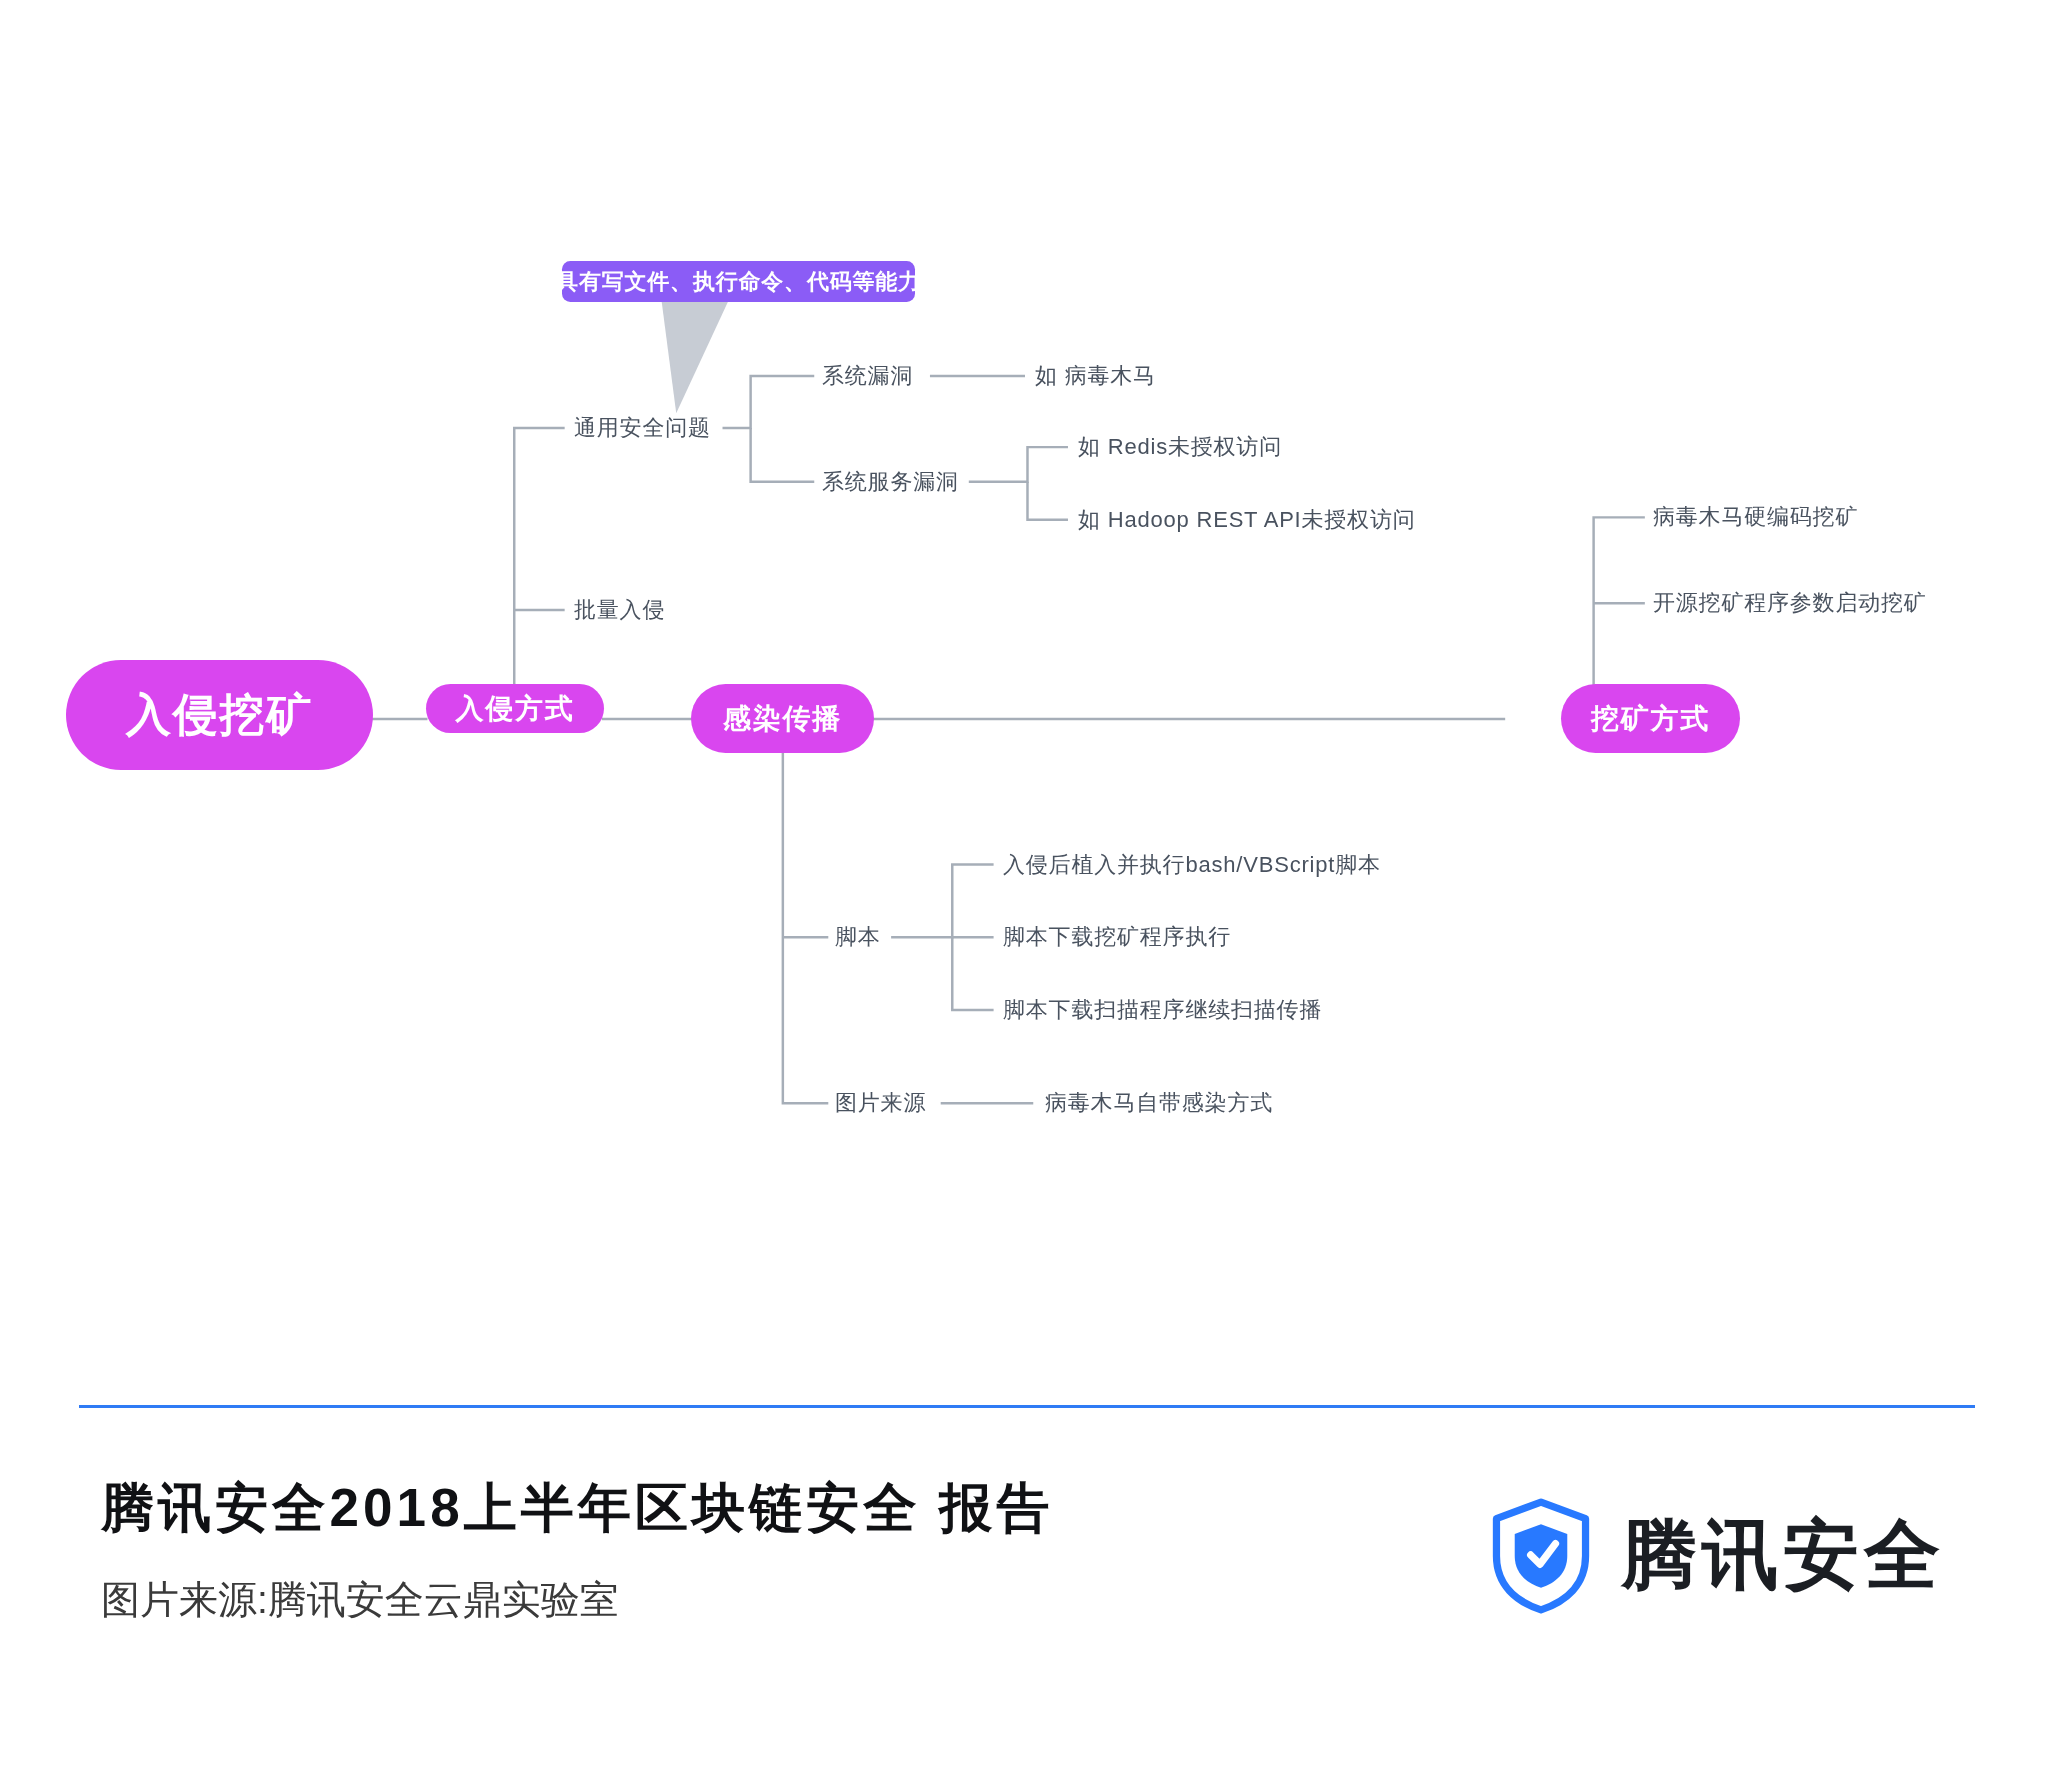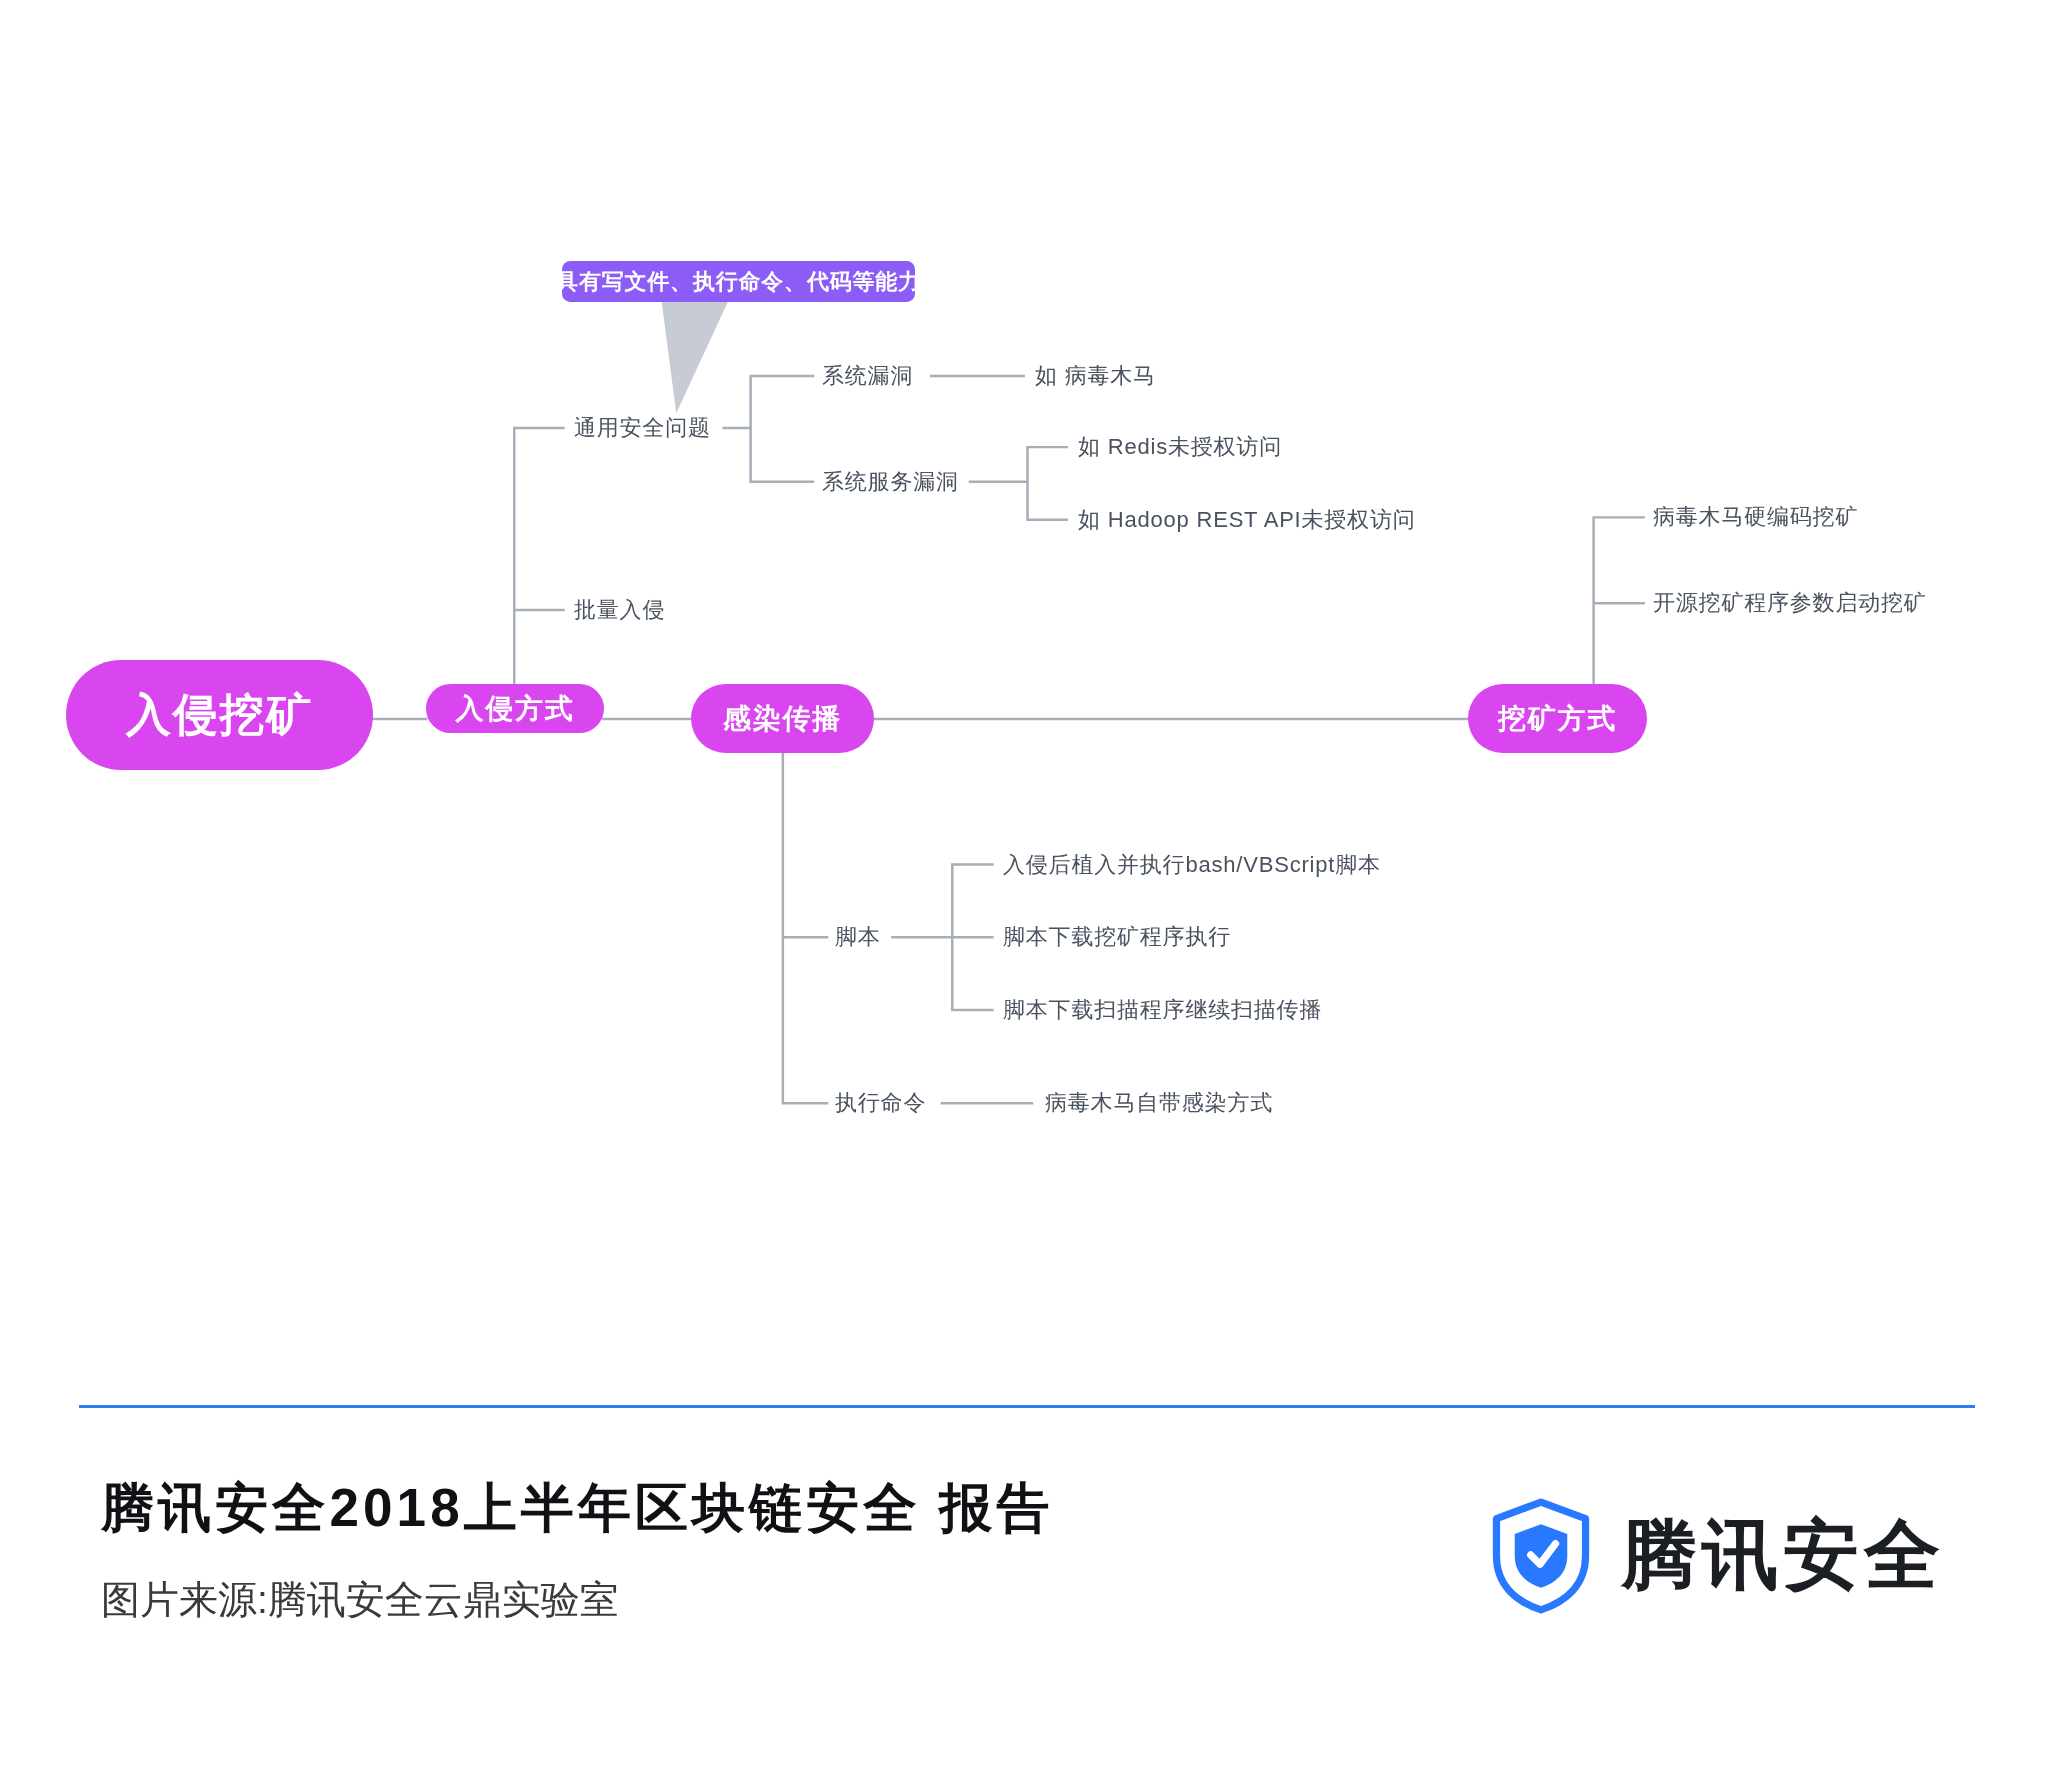--- a/index.html
+++ b/index.html
@@ -125,21 +125,21 @@
   </svg>
 
   <div class="callout">具有写文件、执行命令、代码等能力</div>
 
   <div class="pill root" style="left:66px; top:660px; width:307px; height:110px;">入侵挖矿</div>
 
   <div class="pill mid" style="left:426px; top:684px; width:178px; height:49px;">入侵方式</div>
 
   <div class="pill mid" style="left:691px; top:684px; width:183px; height:69px;">感染传播</div>
 
-  <div class="pill mid" style="left:1468px; top:684px; width:179px; height:69px;">挖矿方式</div>
+  <div class="pill mid" style="left:1561px; top:684px; width:179px; height:69px;">挖矿方式</div>
 
   <div class="label" style="left:574px; top:428px;">通用安全问题</div>
 
   <div class="label" style="left:574px; top:610px;">批量入侵</div>
 
   <div class="label" style="left:822px; top:376px;">系统漏洞</div>
 
   <div class="label" style="left:1035px; top:376px;">如 病毒木马</div>
 
   <div class="label" style="left:822px; top:482px;">系统服务漏洞</div>
@@ -149,21 +149,21 @@
   <div class="label" style="left:1078px; top:520px;">如 Hadoop REST API未授权访问</div>
 
   <div class="label" style="left:835px; top:937px;">脚本</div>
 
   <div class="label" style="left:1003px; top:865px;">入侵后植入并执行bash/VBScript脚本</div>
 
   <div class="label" style="left:1003px; top:937px;">脚本下载挖矿程序执行</div>
 
   <div class="label" style="left:1003px; top:1010px;">脚本下载扫描程序继续扫描传播</div>
 
-  <div class="label" style="left:835px; top:1103px;">执行命令</div>
+  <div class="label" style="left:835px; top:1103px;">图片来源</div>
 
   <div class="label" style="left:1045px; top:1103px;">病毒木马自带感染方式</div>
 
   <div class="label" style="left:1653px; top:517px;">病毒木马硬编码挖矿</div>
 
   <div class="label" style="left:1653px; top:603px;">开源挖矿程序参数启动挖矿</div>
 
   <div class="footer-divider"></div>
 
   <div class="footer-title">腾讯安全2018上半年区块链安全 报告</div>

